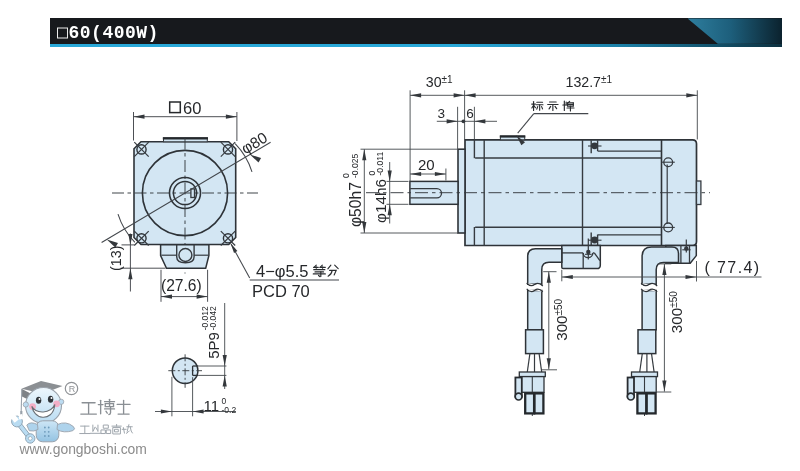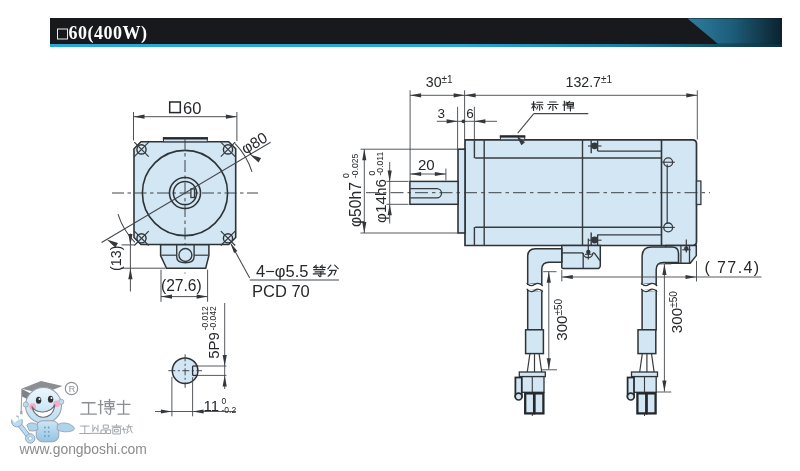--- a/index.html
+++ b/index.html
@@ -2,21 +2,21 @@
 <html><head><meta charset="utf-8">
 <style>
 html,body{margin:0;padding:0;width:800px;height:471px;background:#ffffff;overflow:hidden}
 *{box-sizing:border-box}
 .bar{position:absolute;left:50px;top:18.4px;width:732px;height:25.4px;background:#17191d}
 .teal{position:absolute;left:687.6px;top:18.4px;width:94.4px;height:25.4px;
 background:linear-gradient(to right,#2e7e9e 0%,#1d5f7c 45%,#0b222e 100%);
 clip-path:polygon(0 0,100% 0,100% 100%,32% 100%)}
 .cyan{position:absolute;left:50px;top:43.8px;width:732px;height:3.5px;
 background:linear-gradient(to right,#29a8d8 0%,#29a8d8 55%,#1b7fa6 78%,#0d3140 100%)}
-.btxt{position:absolute;left:57px;top:22.5px;font-family:Liberation Serif, serif;
+.btxt{position:absolute;left:57px;top:22.5px;font-family:Liberation Mono, monospace;
 font-weight:bold;font-size:18px;color:#fff;letter-spacing:0.5px}
 .sq{display:inline-block;width:10.5px;height:10.5px;border:1.7px solid #ececec;margin-right:1px;transform:translateY(0.5px)}
 svg{position:absolute;left:0;top:0}
 text{font-family:"Liberation Sans",sans-serif}
 </style></head>
 <body>
 <div class="bar"></div>
 <div class="teal"></div>
 <div class="cyan"></div>
 <div class="btxt"><span class="sq"></span>60(400W)</div>

